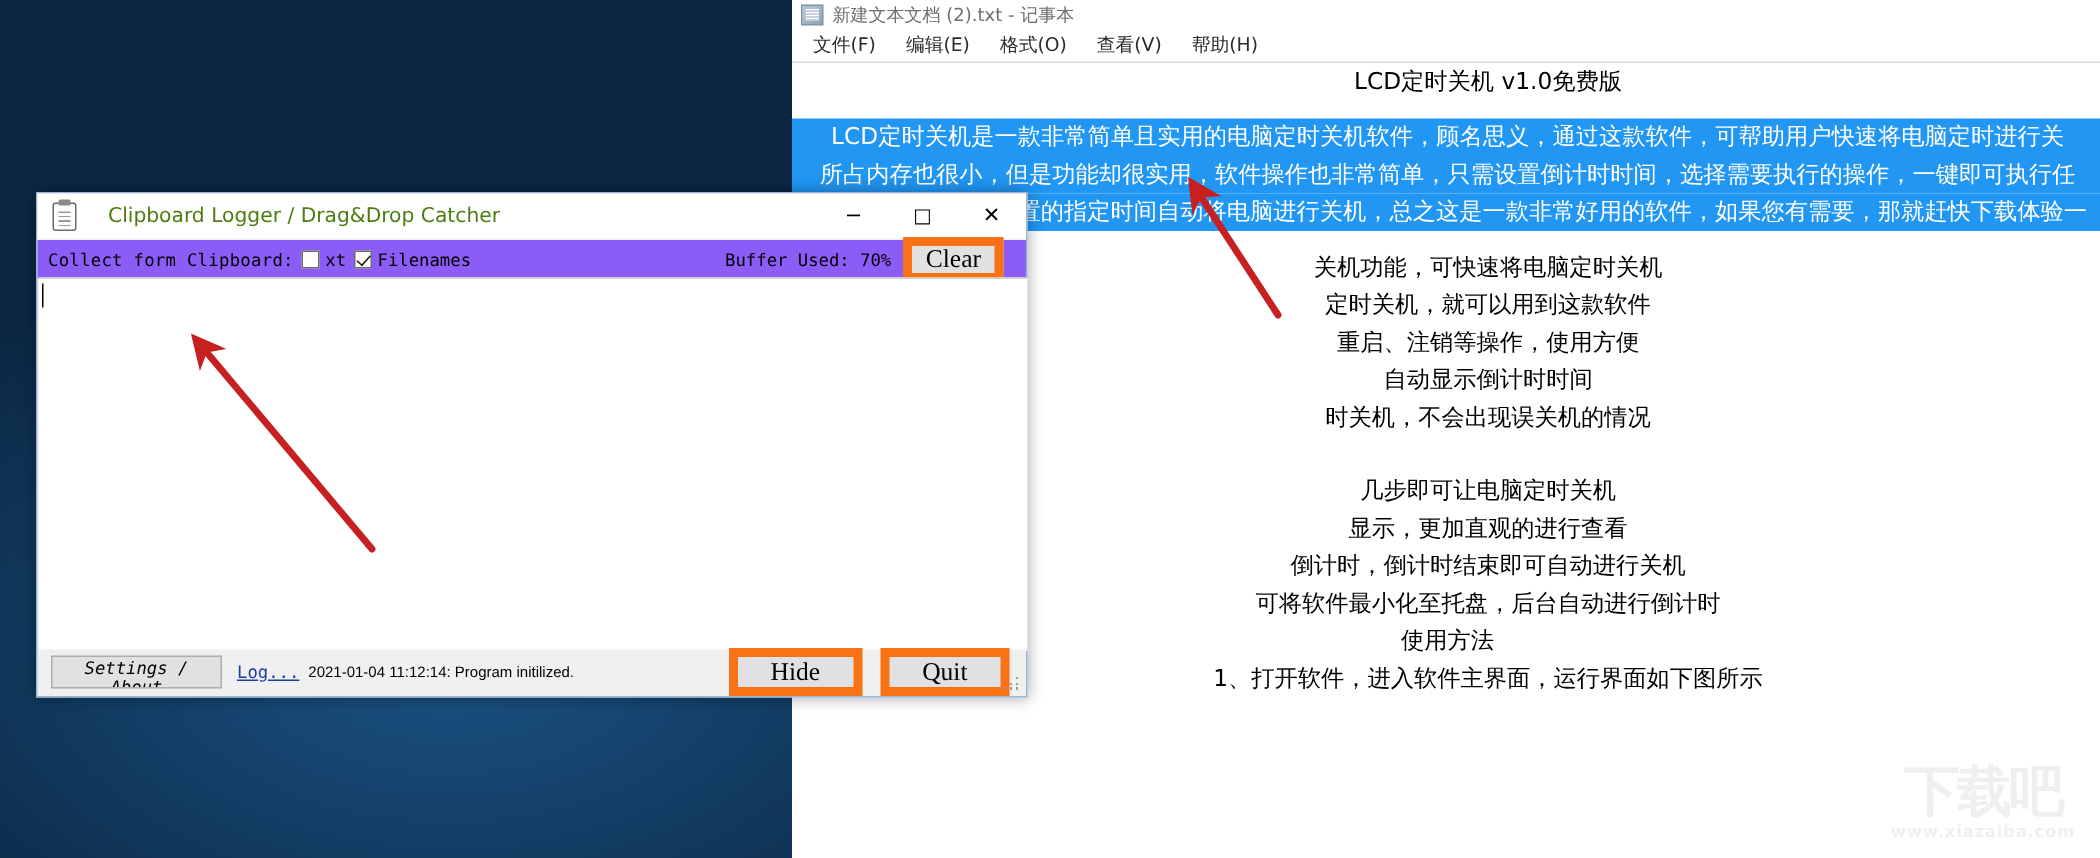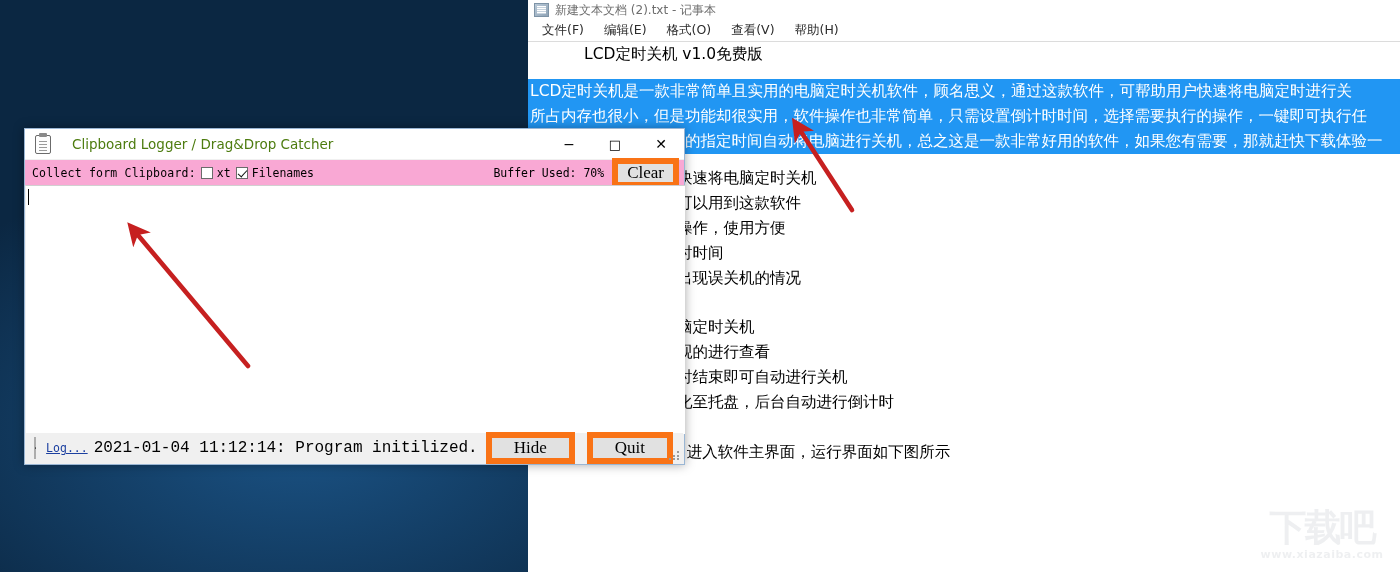--- a/index.html
+++ b/index.html
@@ -77,20 +77,21 @@
     white-space: nowrap;
     cursor: default;
   }
 
   #np-body {
     position: absolute;
     left: 0; top: 42px; right: 0; bottom: 0;
     background: #ffffff;
     padding: 0;
     overflow: hidden;
+    text-align: center;
   }
   .np-line {
     font-family: "DejaVu Sans", "Liberation Sans", sans-serif;
     font-size: 15.5px;
     color: #000000;
     line-height: 25px;
     white-space: nowrap;
     padding-left: 2px;
   }
   .np-line.indent { padding-left: 56px; }
@@ -146,24 +147,24 @@
     margin-left: 12px;
   }
   .wbtn {
     width: 46px; height: 29px;
     display: flex; align-items: center; justify-content: center;
     color: #000;
   }
 
   #cl-toolbar {
     height: 25px;
-    background: #f9a8d4;
+    background: #8b5cf6;
     border-bottom: 1px solid #d9d9d9;
     display: flex; align-items: center;
-    padding: 0 5px 0 7px;
+    padding: 0 15px 0 7px;
     gap: 0px;
   }
   .mono {
     font-family: "DejaVu Sans Mono", "Liberation Mono", monospace;
     font-size: 11.5px;
     color: #000;
     white-space: nowrap;
   }
   #cl-collect-label { letter-spacing: .2px; }
   .chk {
@@ -248,22 +249,22 @@
   #cl-log-link {
     font-family: "DejaVu Sans Mono", "Liberation Mono", monospace;
     font-size: 11.5px;
     color: #1b3fa0;
     text-decoration: underline;
     white-space: nowrap;
     cursor: pointer;
     margin-left: 2px;
   }
   #cl-log-text {
-    font-family: Liberation Mono, monospace;
-    font-size: 16px;
+    font-family: Liberation Sans, sans-serif;
+    font-size: 10px;
     color: #000;
     white-space: nowrap;
     margin-left: -2px;
   }
   #cl-status-right {
     margin-left: auto;
     display: flex; align-items: center; gap: 12px;
     padding-right: 6px;
   }
   .btn.wide { padding: 3px 22px; }

